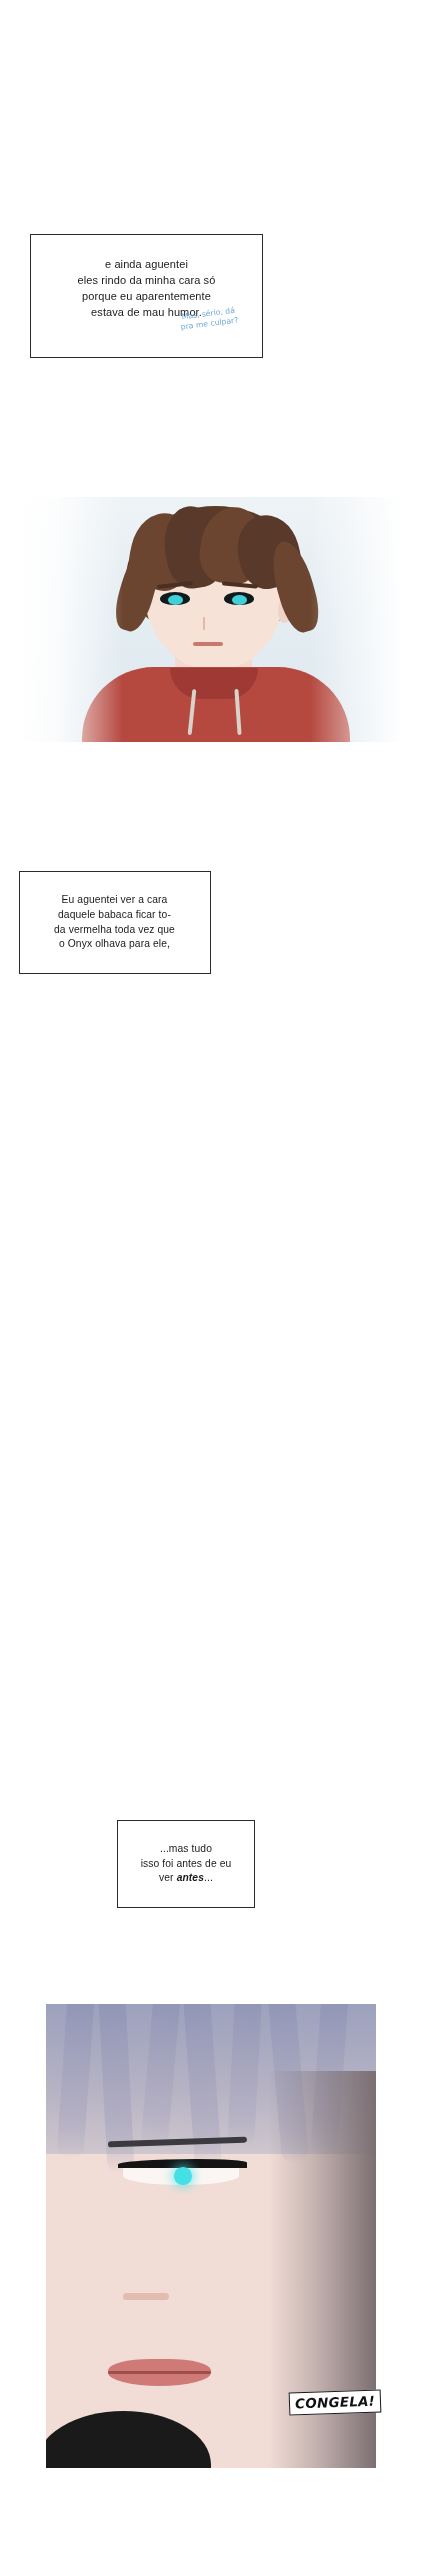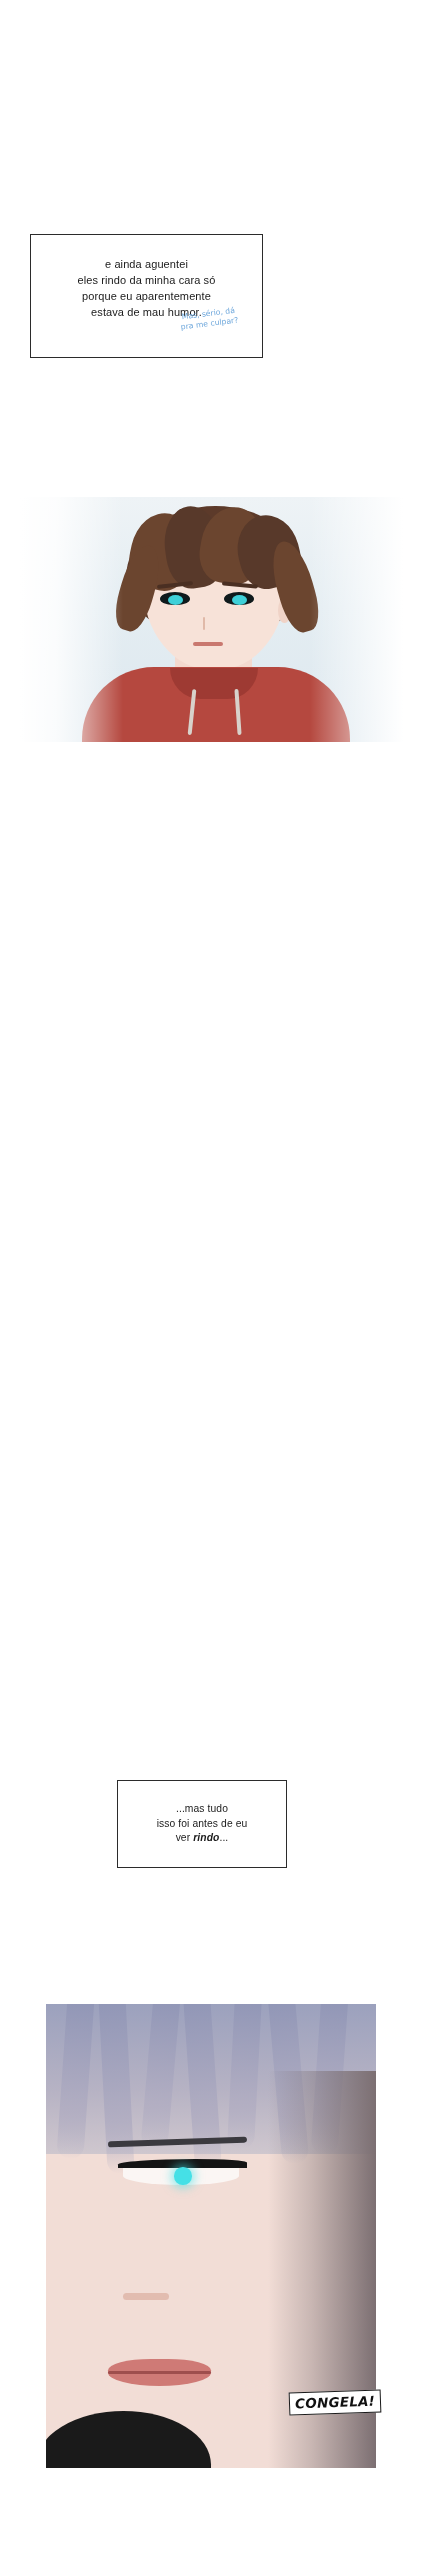--- a/index.html
+++ b/index.html
@@ -255,22 +255,22 @@
   #mask-2 {
     left: 124px;
     top: 962px;
     width: 86px;
     height: 10.3px;
   }
 
   
   #narration-box-3 {
     left: 117px;
-    top: 1780px;
-    width: 170px;
+    top: 1820px;
+    width: 138px;
     height: 88px;
   }
   #narration-box-3 .box-text { font-size: 10.3px; }
   .em-italic { font-style: italic; font-weight: bold; }
 
   
   #art-panel-face {
     position: absolute;
     left: 46px;
     top: 2004px;
@@ -458,26 +458,32 @@
     <div class="eye eye-l"></div>
     <div class="eye eye-r"></div>
     <div class="iris iris-l"></div>
     <div class="iris iris-r"></div>
     <div class="nose"></div>
     <div class="mouth"></div>
     <div class="fade-left"></div>
     <div class="fade-right"></div>
   </div>
 
+  <div class="box" id="narration-box-2a">
+    <div class="box-text">Eu aguentei ver a cara
+daquele babaca ficar to-
+da vermelha toda vez que
+o Onyx olhava para ele,</div>
+  </div>
   <div class="merge-mask" id="mask-2"></div>
 
   <div class="box" id="narration-box-3">
     <div class="box-text"><span>...mas tudo
 isso foi antes de eu
-ver </span><span class="em-italic">rindo</span><span>...</span></div>
+ver </span><span class="em-italic">antes</span><span>...</span></div>
   </div>
 
   <div id="art-panel-face">
     <div class="skin"></div>
     <div class="hair-top"></div>
     <div class="hstrand h1"></div>
     <div class="hstrand h2"></div>
     <div class="hstrand h3"></div>
     <div class="hstrand h4"></div>
     <div class="hstrand h5"></div>

